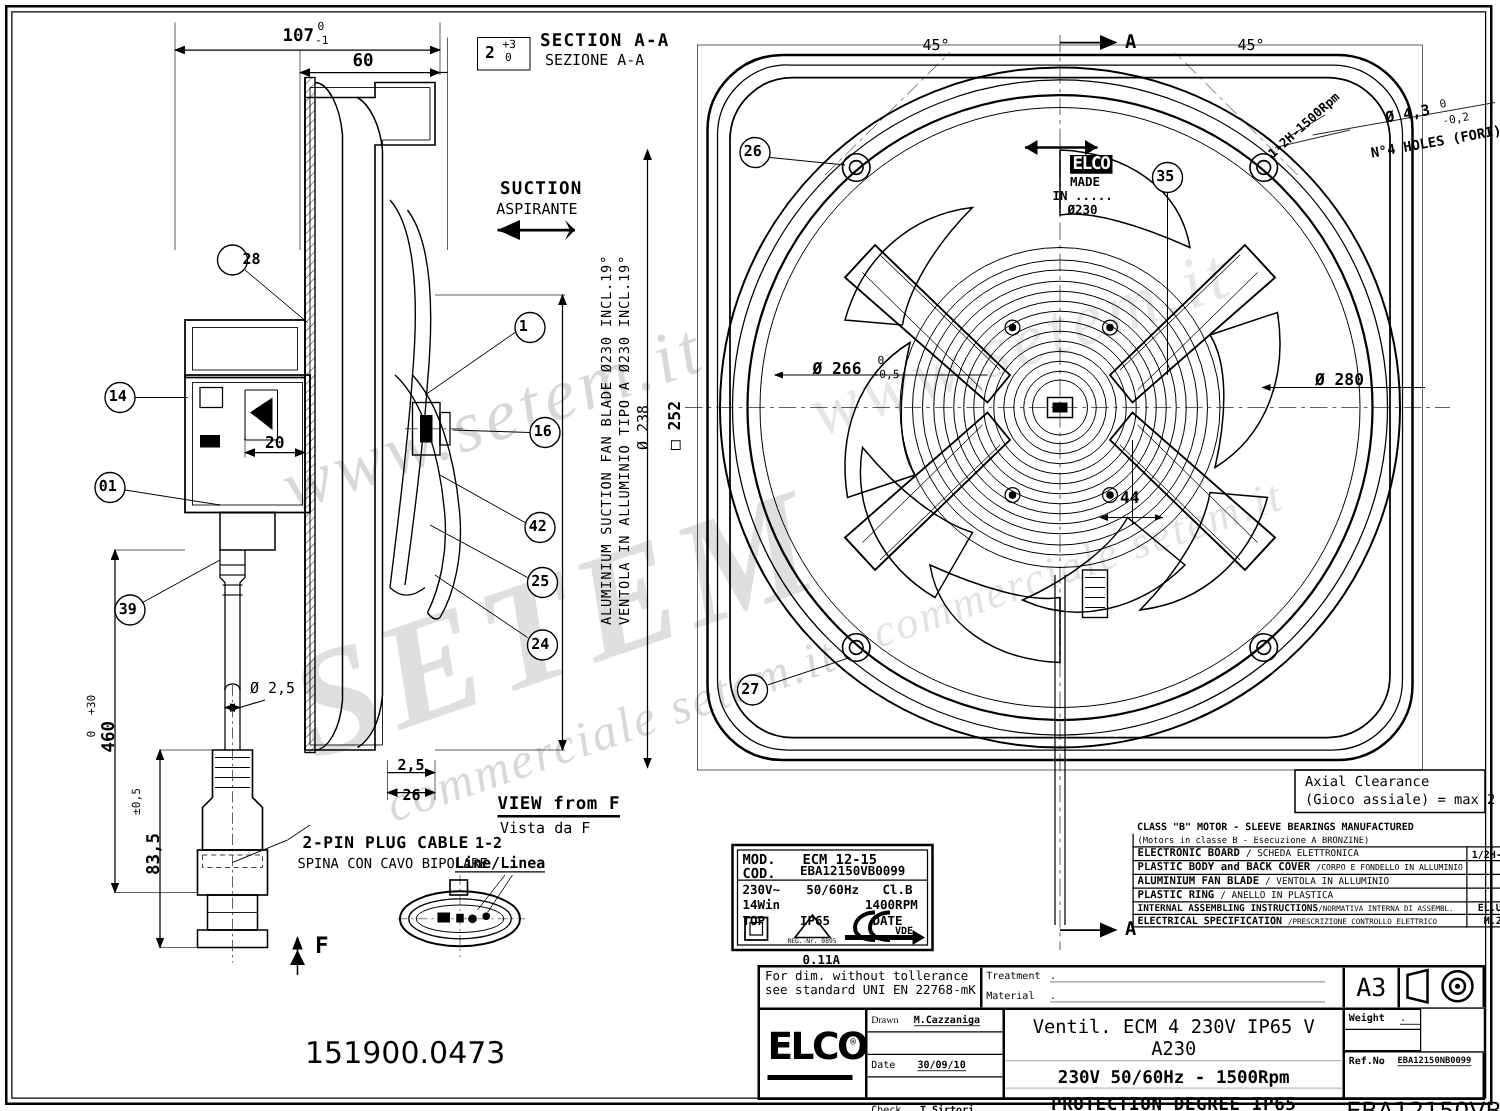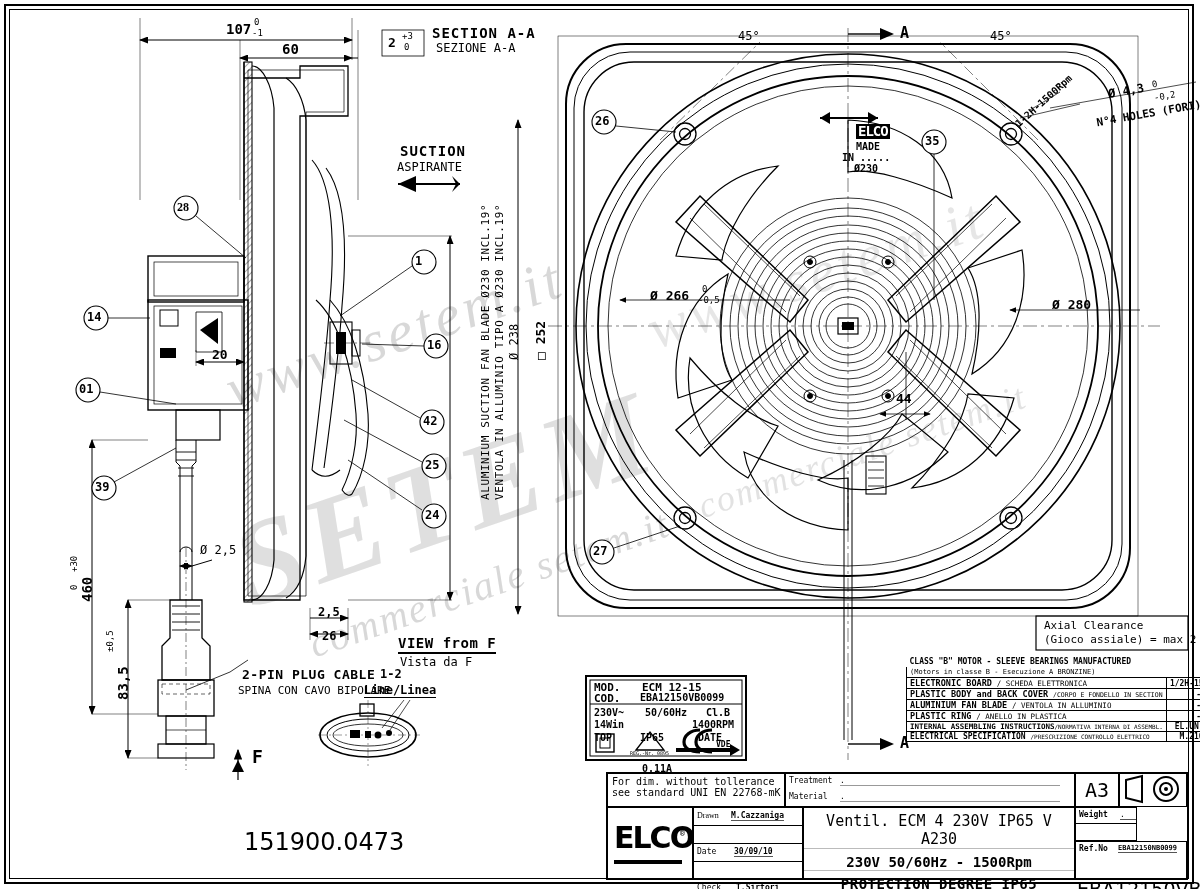--- a/index.html
+++ b/index.html
@@ -350,21 +350,21 @@
 
   <div class="t b" style="left:398px;top:636px;font-size:14px;letter-spacing:0.5px;border-bottom:2px solid #000;padding-bottom:1px;">VIEW from F</div>
   <div class="t" style="left:400px;top:656px;font-size:12px;">Vista da F</div>
 
   <div class="t b" style="left:242px;top:668px;font-size:13px;letter-spacing:0.5px;">2-PIN PLUG CABLE</div>
   <div class="t" style="left:238px;top:685px;font-size:11px;text-align:right;">SPINA CON CAVO BIPOLARE</div>
   <div class="t b" style="left:380px;top:668px;font-size:12px;">1-2</div>
   <div class="t b" style="left:364px;top:684px;font-size:12px;border-bottom:1.5px solid #000;">Line/Linea</div>
   <div class="t b" style="left:252px;top:748px;font-size:18px;">F</div>
 
-  <div class="t b" style="left:177px;top:201px;font-size:12px;font-family:Liberation Serif, serif;">28</div>
+  <div class="t b" style="left:194px;top:201px;font-size:12px;">28</div>
   <div class="t b" style="left:87px;top:311px;font-size:12px;">14</div>
   <div class="t b" style="left:79px;top:383px;font-size:12px;">01</div>
   <div class="t b" style="left:95px;top:481px;font-size:12px;">39</div>
   <div class="t b" style="left:415px;top:255px;font-size:12px;">1</div>
   <div class="t b" style="left:427px;top:339px;font-size:12px;">16</div>
   <div class="t b" style="left:423px;top:415px;font-size:12px;">42</div>
   <div class="t b" style="left:425px;top:459px;font-size:12px;">25</div>
   <div class="t b" style="left:425px;top:509px;font-size:12px;">24</div>
 
   <div class="t" style="left:738px;top:30px;font-size:12px;">45°</div>
@@ -423,21 +423,21 @@
     <tr>
       <td colspan="2" style="border-top:none;padding:0 3px 1px;">
         <span style="font-size:7px;">(Motors in classe B - Esecuzione A BRONZINE)</span>
       </td>
     </tr>
     <tr>
       <td style="width:212px;"><span class="b" style="font-size:8.5px;">ELECTRONIC BOARD</span> <span style="font-size:7.5px;">/ SCHEDA ELETTRONICA</span></td>
       <td class="c b"><span style="font-size:8px;">1/2H-1500Rpm</span></td>
     </tr>
     <tr>
-      <td><span class="b" style="font-size:8.5px;">PLASTIC BODY and BACK COVER</span> <span style="font-size:6.5px;">/CORPO E FONDELLO IN SECTION</span></td>
+      <td><span class="b" style="font-size:8.5px;">PLASTIC BODY and BACK COVER</span> <span style="font-size:6.5px;">/CORPO E FONDELLO IN ALLUMINIO</span></td>
       <td class="c b"><span style="font-size:8px;">-</span></td>
     </tr>
     <tr>
       <td><span class="b" style="font-size:8.5px;">ALUMINIUM FAN BLADE</span> <span style="font-size:7.5px;">/ VENTOLA IN ALLUMINIO</span></td>
       <td class="c b"><span style="font-size:8px;">-</span></td>
     </tr>
     <tr>
       <td><span class="b" style="font-size:8.5px;">PLASTIC RING</span> <span style="font-size:7.5px;">/ ANELLO IN PLASTICA</span></td>
       <td class="c b"><span style="font-size:8px;">-</span></td>
     </tr>

